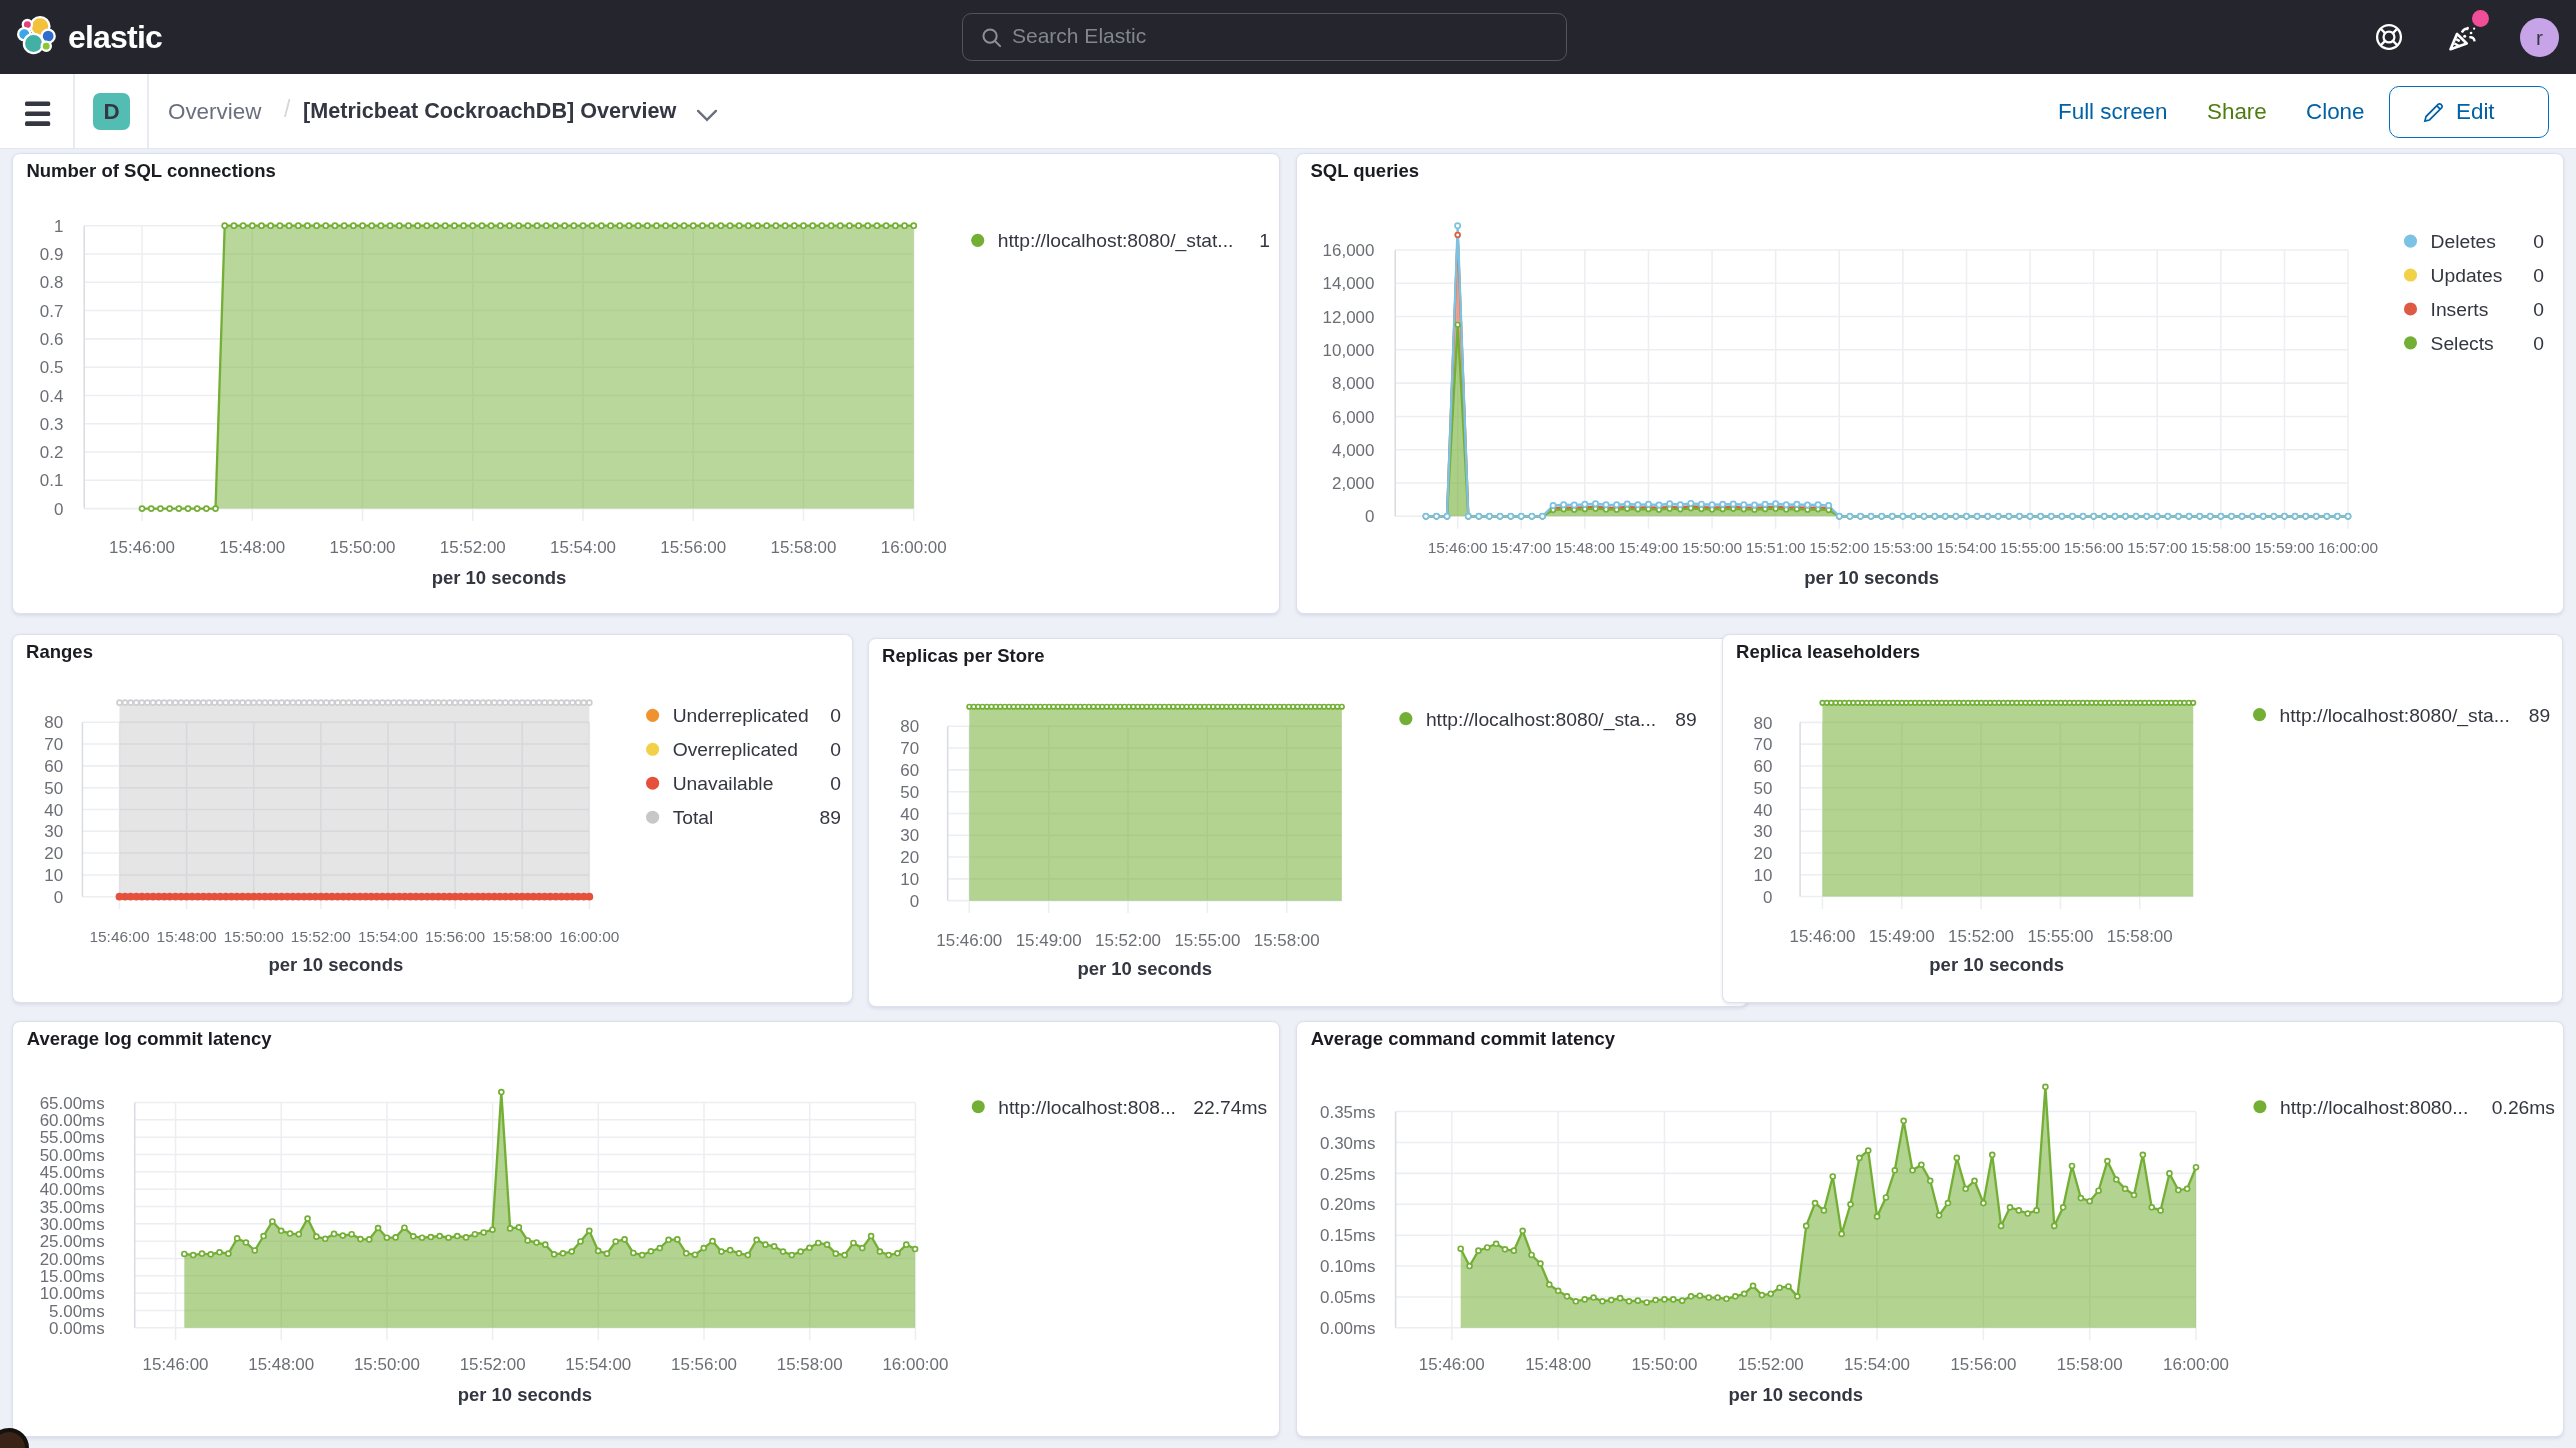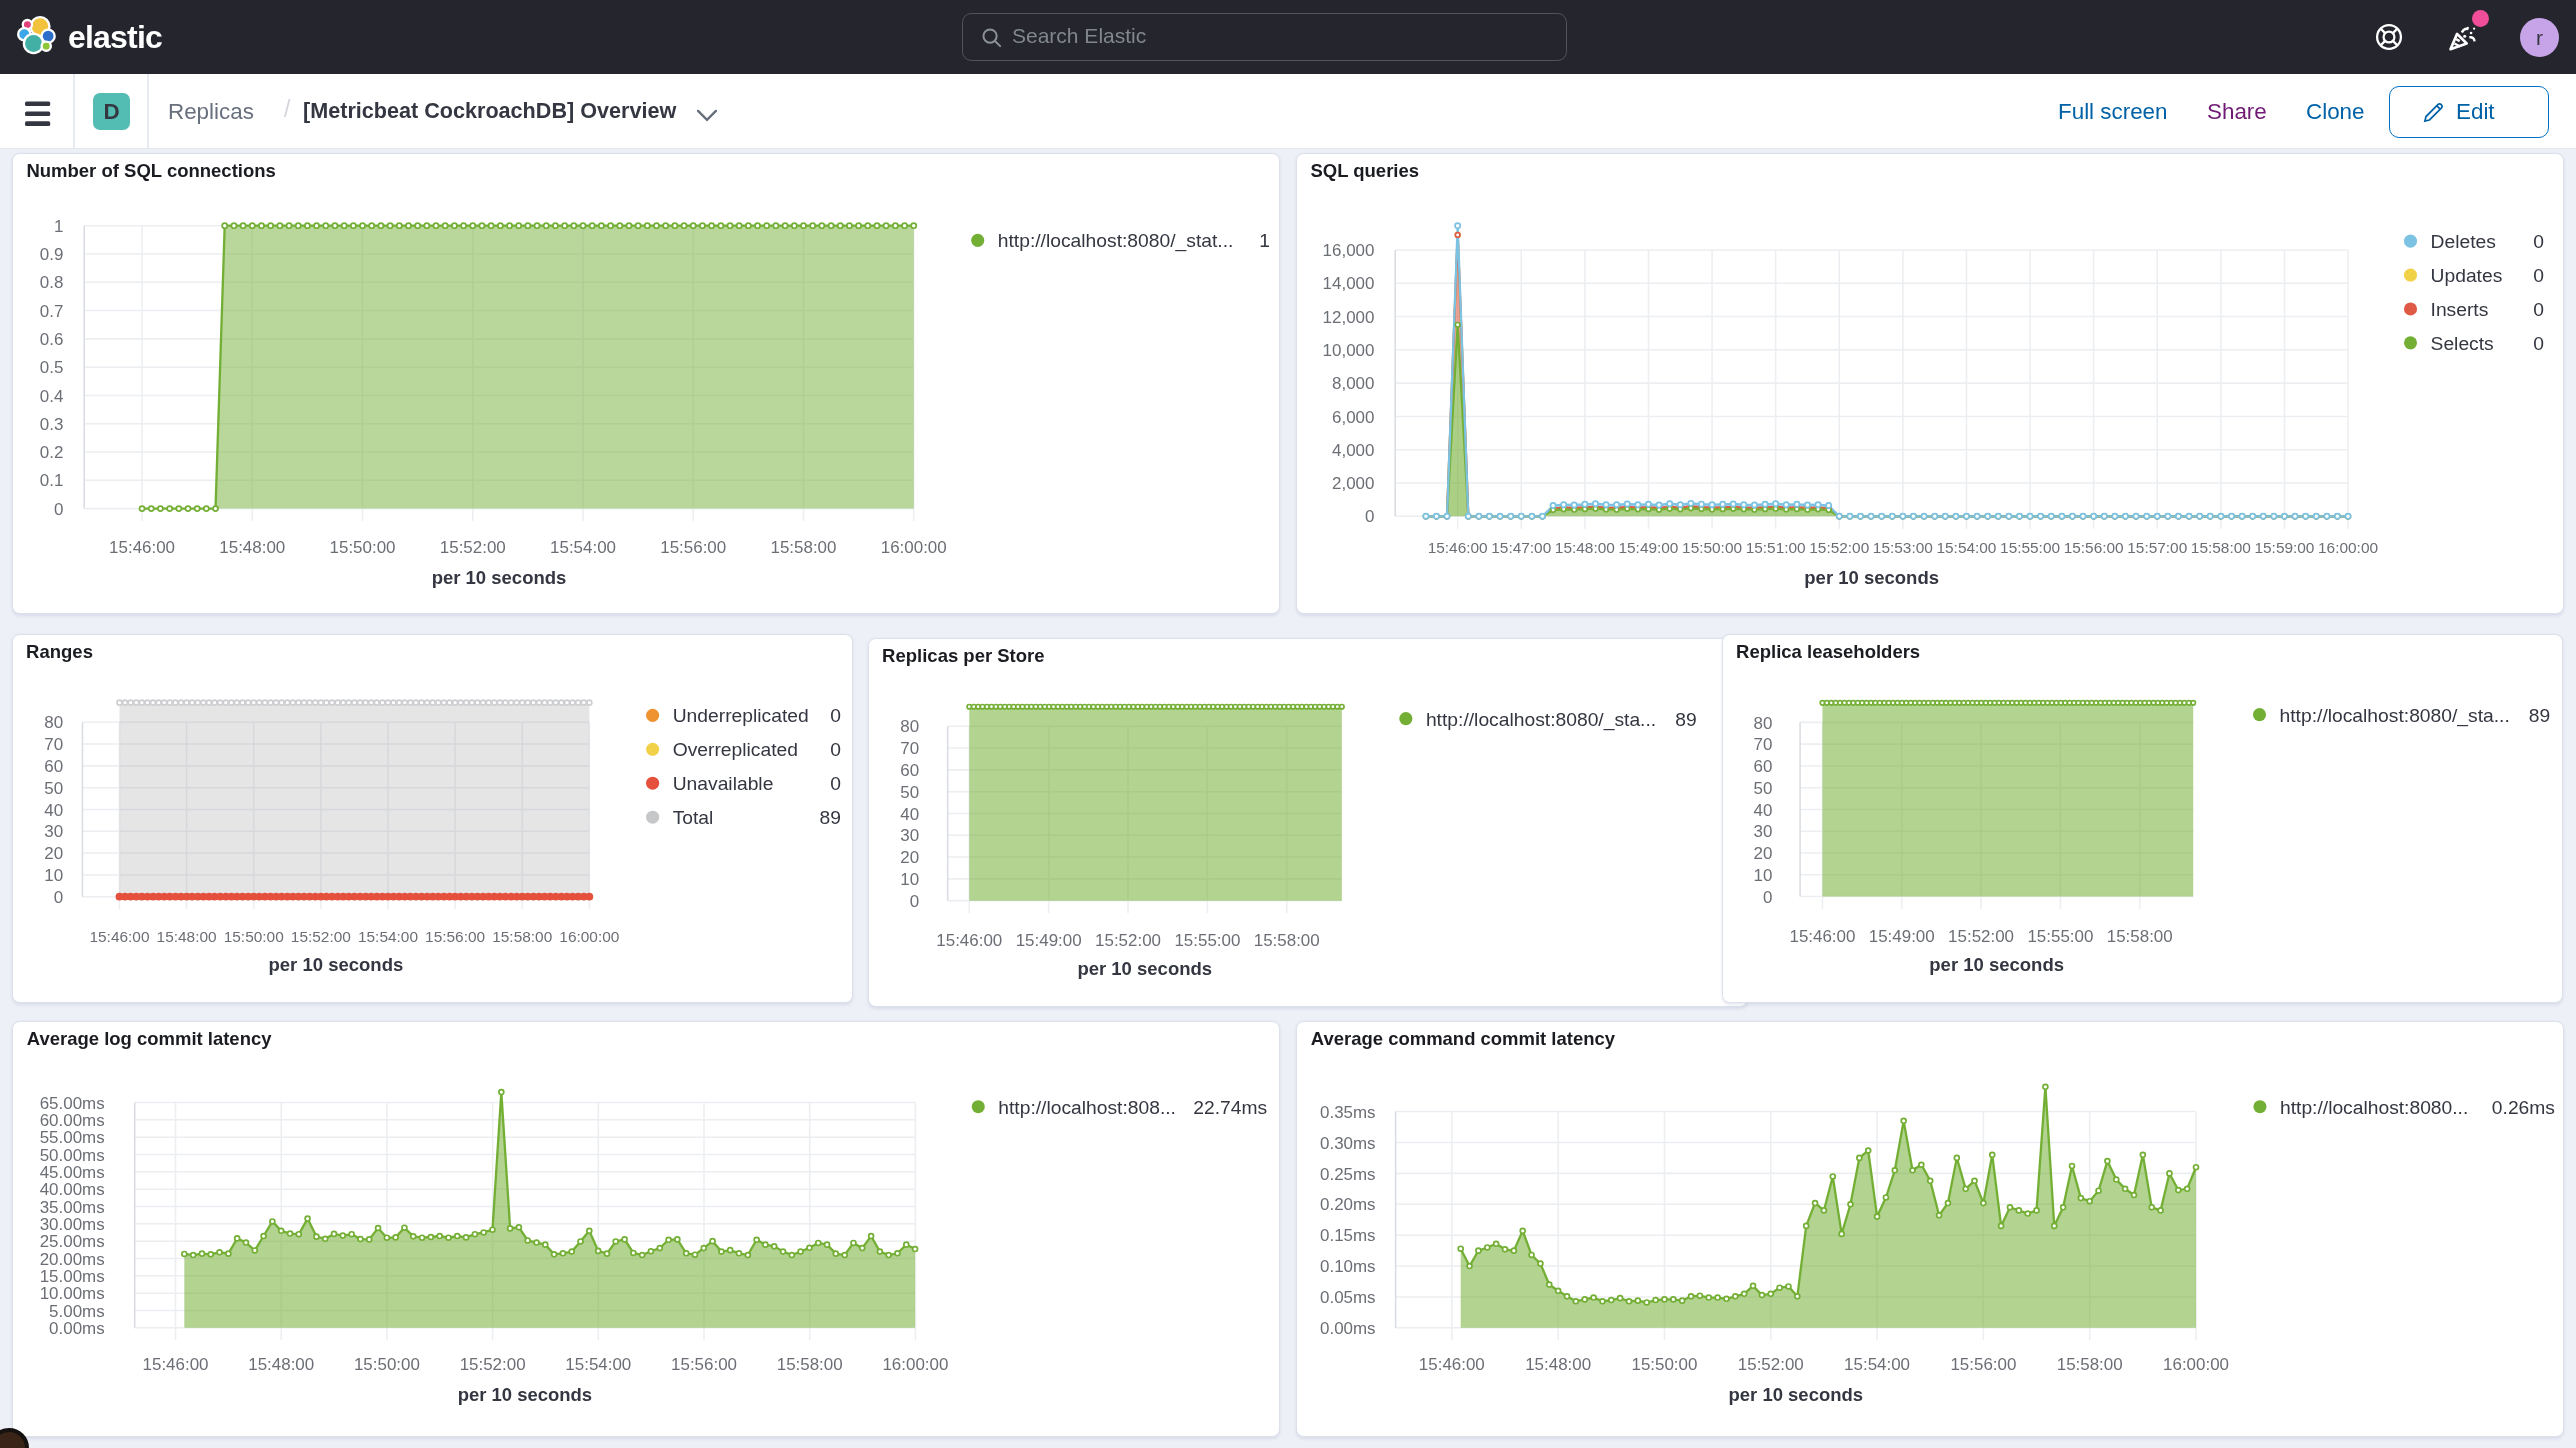--- a/index.html
+++ b/index.html
@@ -46,28 +46,28 @@
   <div style="position:absolute;left:2472px;top:10px;width:17px;height:17px;border-radius:50%;background:#f04e98"></div>
   <div style="position:absolute;left:2520px;top:18px;width:39px;height:39px;border-radius:50%;background:#c7a3e8;color:#343741;font-size:21px;text-align:center;line-height:39px">r</div>
 </div>
 <div class="tb">
   <svg width="26" height="29" viewBox="0 0 34 38" style="position:absolute;left:25px;top:25.5px">
     <rect x="0" y="2" width="33" height="6" rx="2" fill="#343741"></rect>
     <rect x="0" y="15" width="33" height="6" rx="2" fill="#343741"></rect>
     <rect x="0" y="28" width="33" height="6" rx="2" fill="#343741"></rect>
   </svg>
   <div style="position:absolute;left:93px;top:18.5px;width:37px;height:37px;border-radius:7px;background:#53bdb3;color:#343741;font-weight:bold;font-size:22.4px;text-align:center;line-height:37px">D</div>
-  <div style="position:absolute;left:168px;top:25px;font-size:22.4px;color:#69707d">Replicas</div>
+  <div style="position:absolute;left:168px;top:25px;font-size:22.4px;color:#69707d">Overview</div>
   <div style="position:absolute;left:284px;top:21.6px;font-size:23px;color:#d3d6dd">/</div>
   <div style="position:absolute;left:303px;top:24px;font-size:21.6px;font-weight:bold;color:#343741">[Metricbeat CockroachDB] Overview</div>
   <svg width="26" height="26" viewBox="0 0 16 16" style="position:absolute;left:694px;top:28px">
     <path d="M2.5 5.5 L8 11 L13.5 5.5" fill="none" stroke="#69707d" stroke-width="1.5" stroke-linecap="round"></path>
   </svg>
   <div style="position:absolute;left:2058px;top:25px;font-size:22.4px;color:#0061a6">Full screen</div>
-  <div style="position:absolute;left:2207px;top:25px;font-size:22.4px;color:#701a75">Share</div>
+  <div style="position:absolute;left:2207px;top:25px;font-size:22.4px;color:#4d7c0f">Share</div>
   <div style="position:absolute;left:2306px;top:25px;font-size:22.4px;color:#0061a6">Clone</div>
   <div style="position:absolute;left:2389px;top:11.6px;width:160px;height:52px;border:1.5px solid #0071c2;border-radius:10px;">
     <svg width="23" height="23" viewBox="0 0 16 16" style="position:absolute;left:32px;top:14px">
       <path d="M2 14 L2.8 10.8 L11.2 2.4 A1.4 1.4 0 0 1 13.2 2.4 L13.6 2.8 A1.4 1.4 0 0 1 13.6 4.8 L5.2 13.2 Z M10.4 3.4 l2.2 2.2" fill="none" stroke="#0061a6" stroke-width="1.2"></path>
     </svg>
     <div style="position:absolute;left:66px;top:12.3px;font-size:22.4px;color:#0061a6">Edit</div>
   </div>
 </div>
 <div class="vsep" style="left:73px"></div>
 <div class="vsep" style="left:147px"></div>

